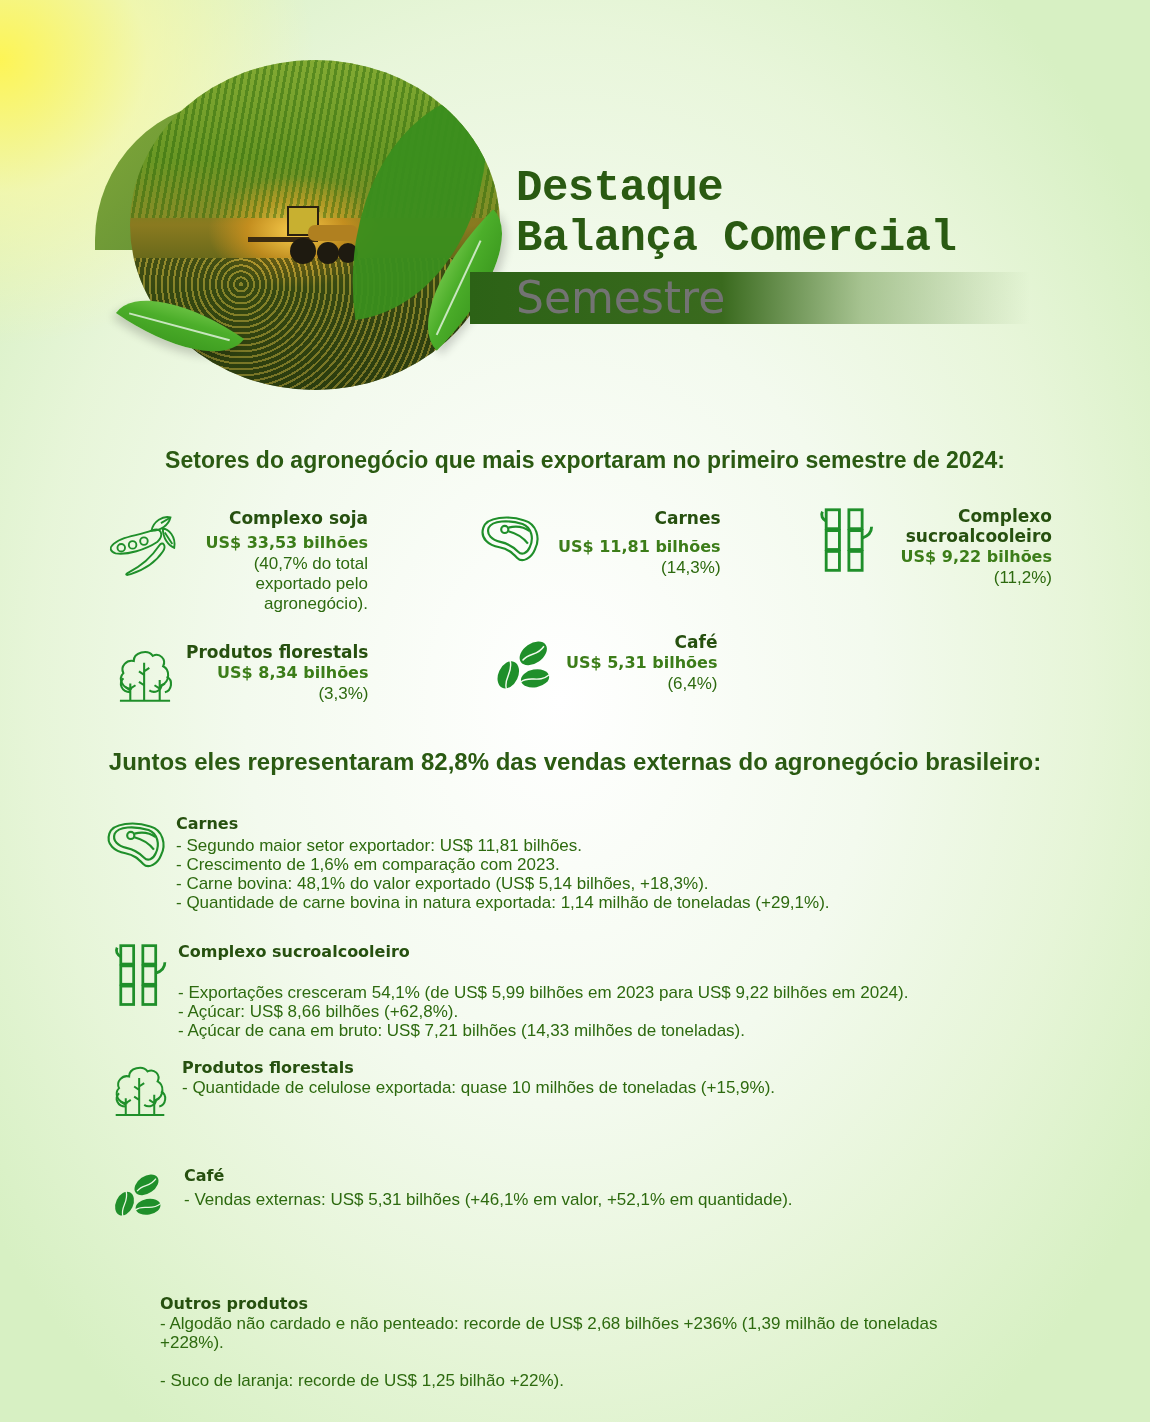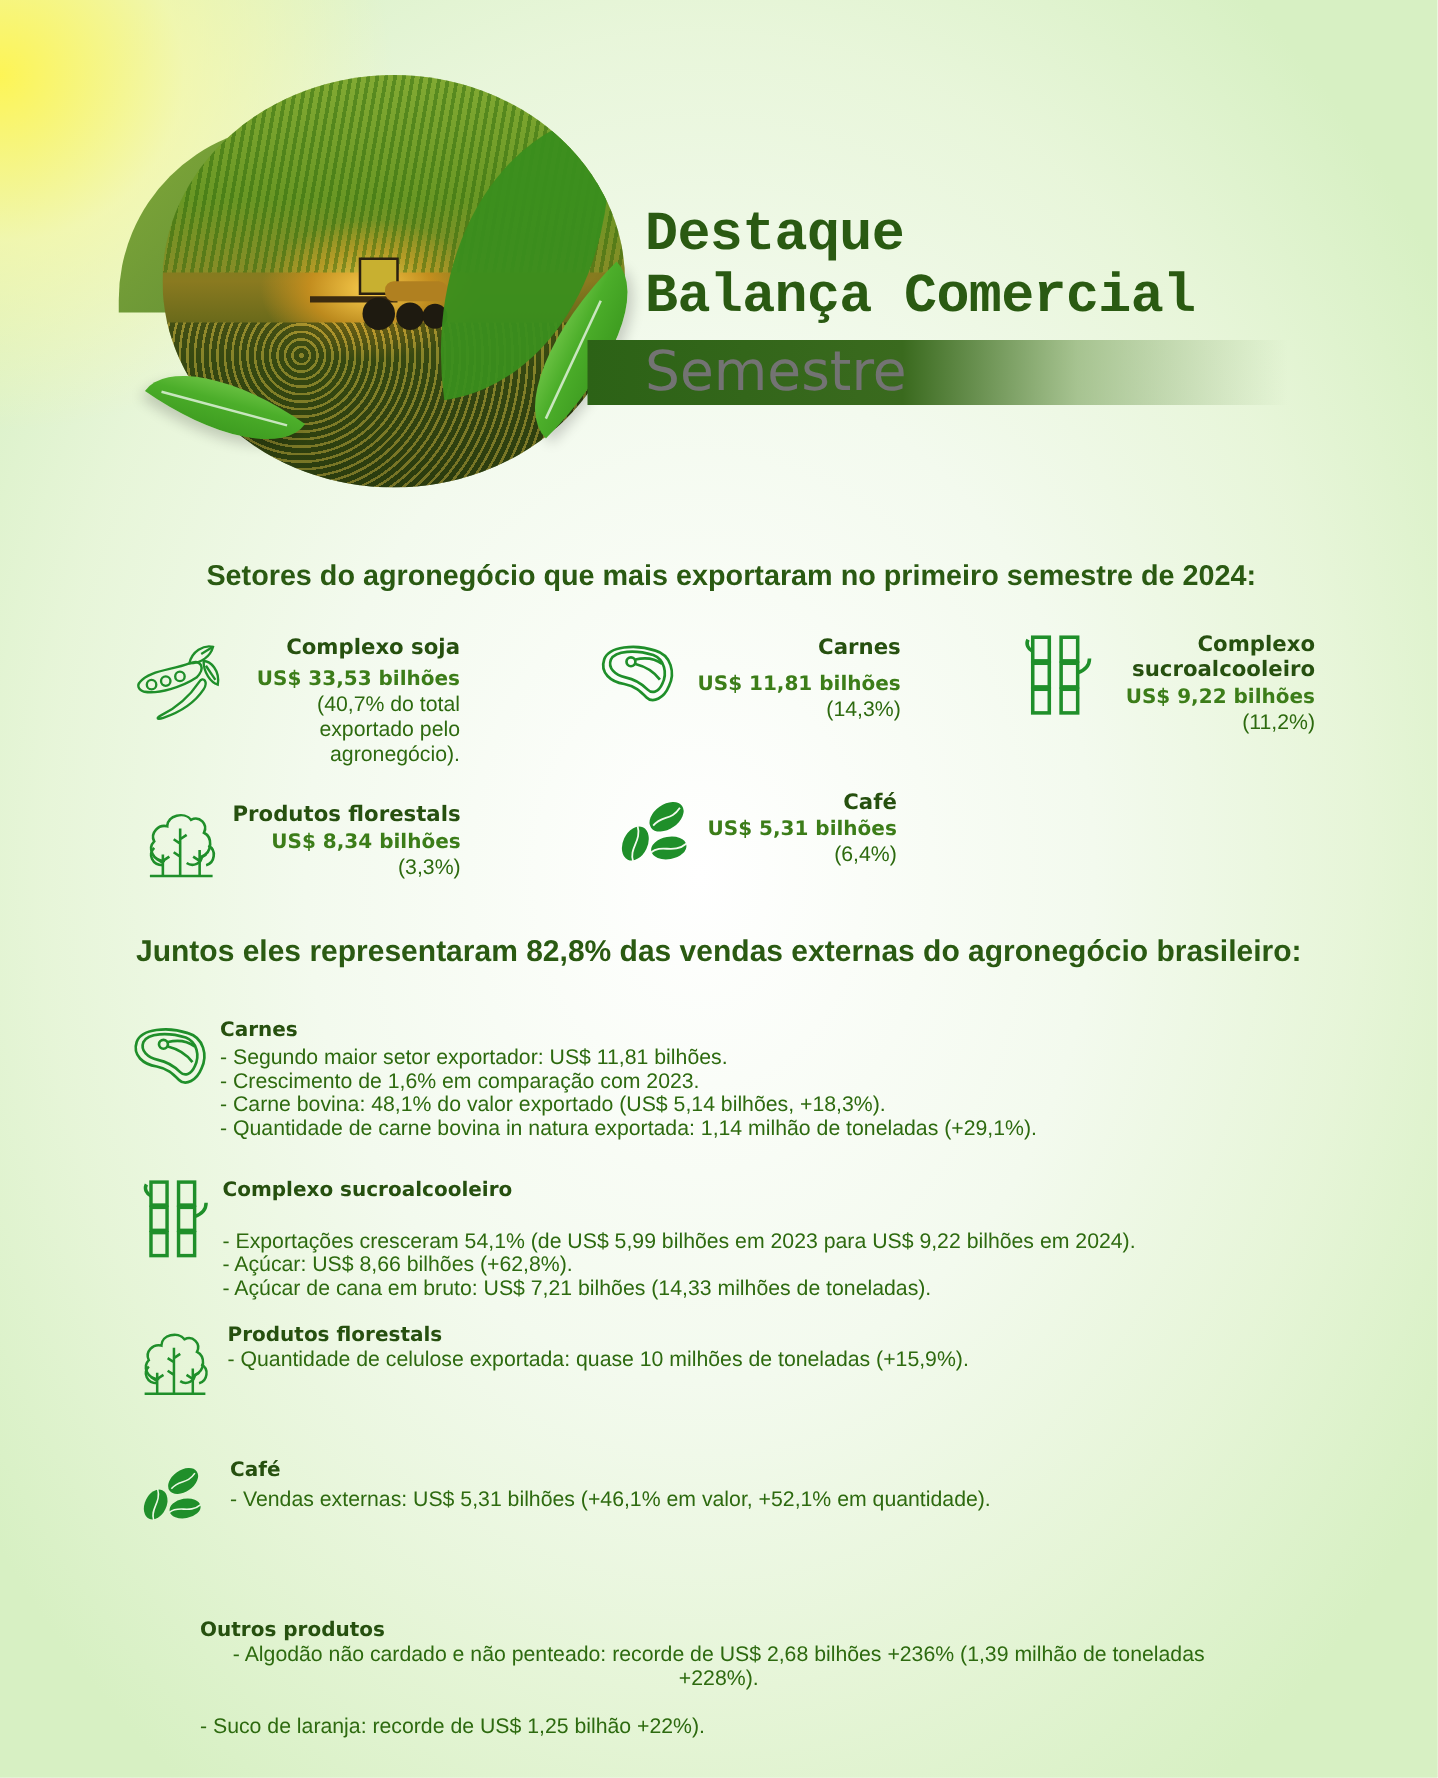--- a/index.html
+++ b/index.html
@@ -299,17 +299,17 @@
   </svg>
   <div style="margin-left:12px;">
     <div class="dtitle">Café</div>
     <div class="line" style="margin-top:4px;">- Vendas externas: US$ 5,31 bilhões (+46,1% em valor, +52,1% em quantidade).</div>
   </div>
 </div>
 
 <div class="detail other" style="left:160px; top:1254px; width:850px;margin-top:40px;">
   <div>
     <div class="dtitle">Outros produtos</div>
-    <div class="line" style="width:830px;text-align:center;">- Algodão não cardado e não penteado: recorde de US$ 2,68 bilhões +236% (1,39 milhão de toneladas +228%).</div>
+    <div class="line" style="width:830px;">- Algodão não cardado e não penteado: recorde de US$ 2,68 bilhões +236% (1,39 milhão de toneladas +228%).</div>
     <div class="gap"></div>
     <div class="line">- Suco de laranja: recorde de US$ 1,25 bilhão +22%).</div>
   </div>
 </div>
 
 </body></html>

